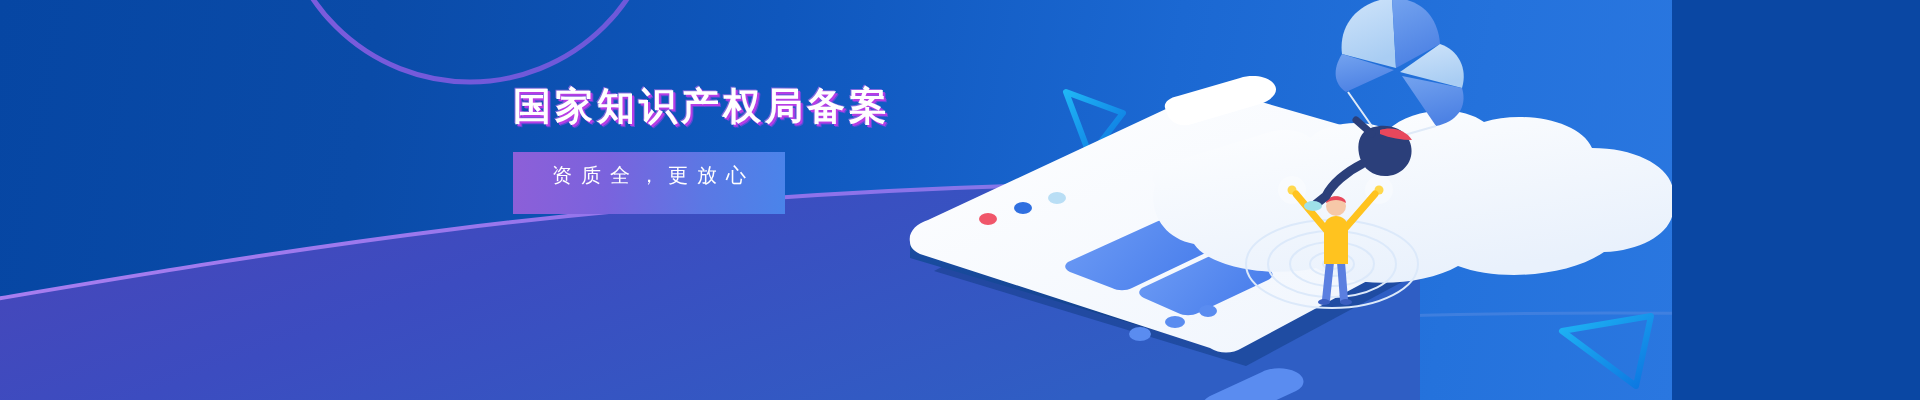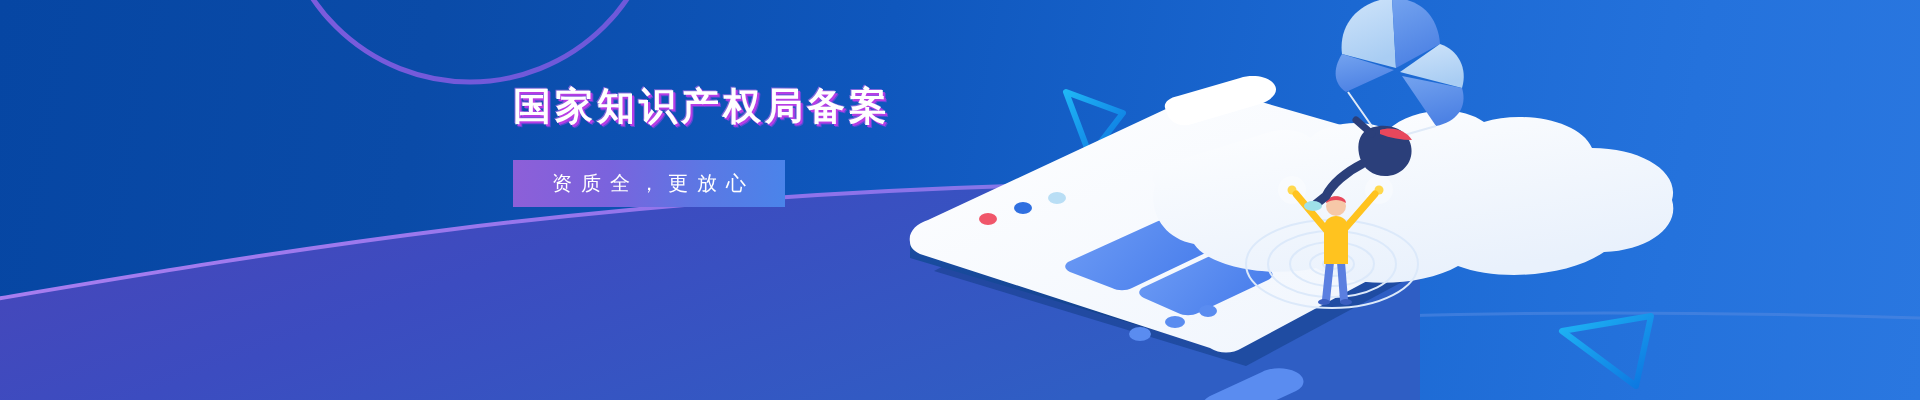--- a/index.html
+++ b/index.html
@@ -5,21 +5,21 @@
 <style>
   html, body {
     margin: 0;
     padding: 0;
     background: #0a47a3;
   }
   * { box-sizing: border-box; }
 
   .banner {
     position: relative;
-    width: 1920px;
+    width: 1672px;
     height: 400px;
     overflow: hidden;
     font-family: "Liberation Sans", "DejaVu Sans", sans-serif;
     background: linear-gradient(100deg,
         #0646a3 0%,
         #0a4ba8 22%,
         #0f57bd 45%,
         #1b68d2 68%,
         #2472dc 86%,
         #2a77e0 100%);
@@ -54,22 +54,22 @@
        2px  2px 0 rgba(190, 60, 230, 0.92),
        3px  3px 0 rgba(150, 70, 235, 0.55),
       -1px -1px 0 rgba(225, 120, 250, 0.55);
     white-space: nowrap;
   }
 
   .headline-line { display: block; }
 
   .badge {
     display: inline-block;
-    margin-top: 24px;
-    padding: 11px 30px 12px 30px;
+    margin-top: 16px;
+    padding: 11px 30px 27px 30px;
     background: linear-gradient(95deg, #8d5fd8 0%, #7a63dd 35%, #5b78e4 70%, #4a84ea 100%);
     color: #ffffff;
     font-size: 20px;
     letter-spacing: 9px;
     text-indent: 9px;
     line-height: 1.2;
     white-space: nowrap;
     border: none;
     font-family: inherit;
     cursor: pointer;

